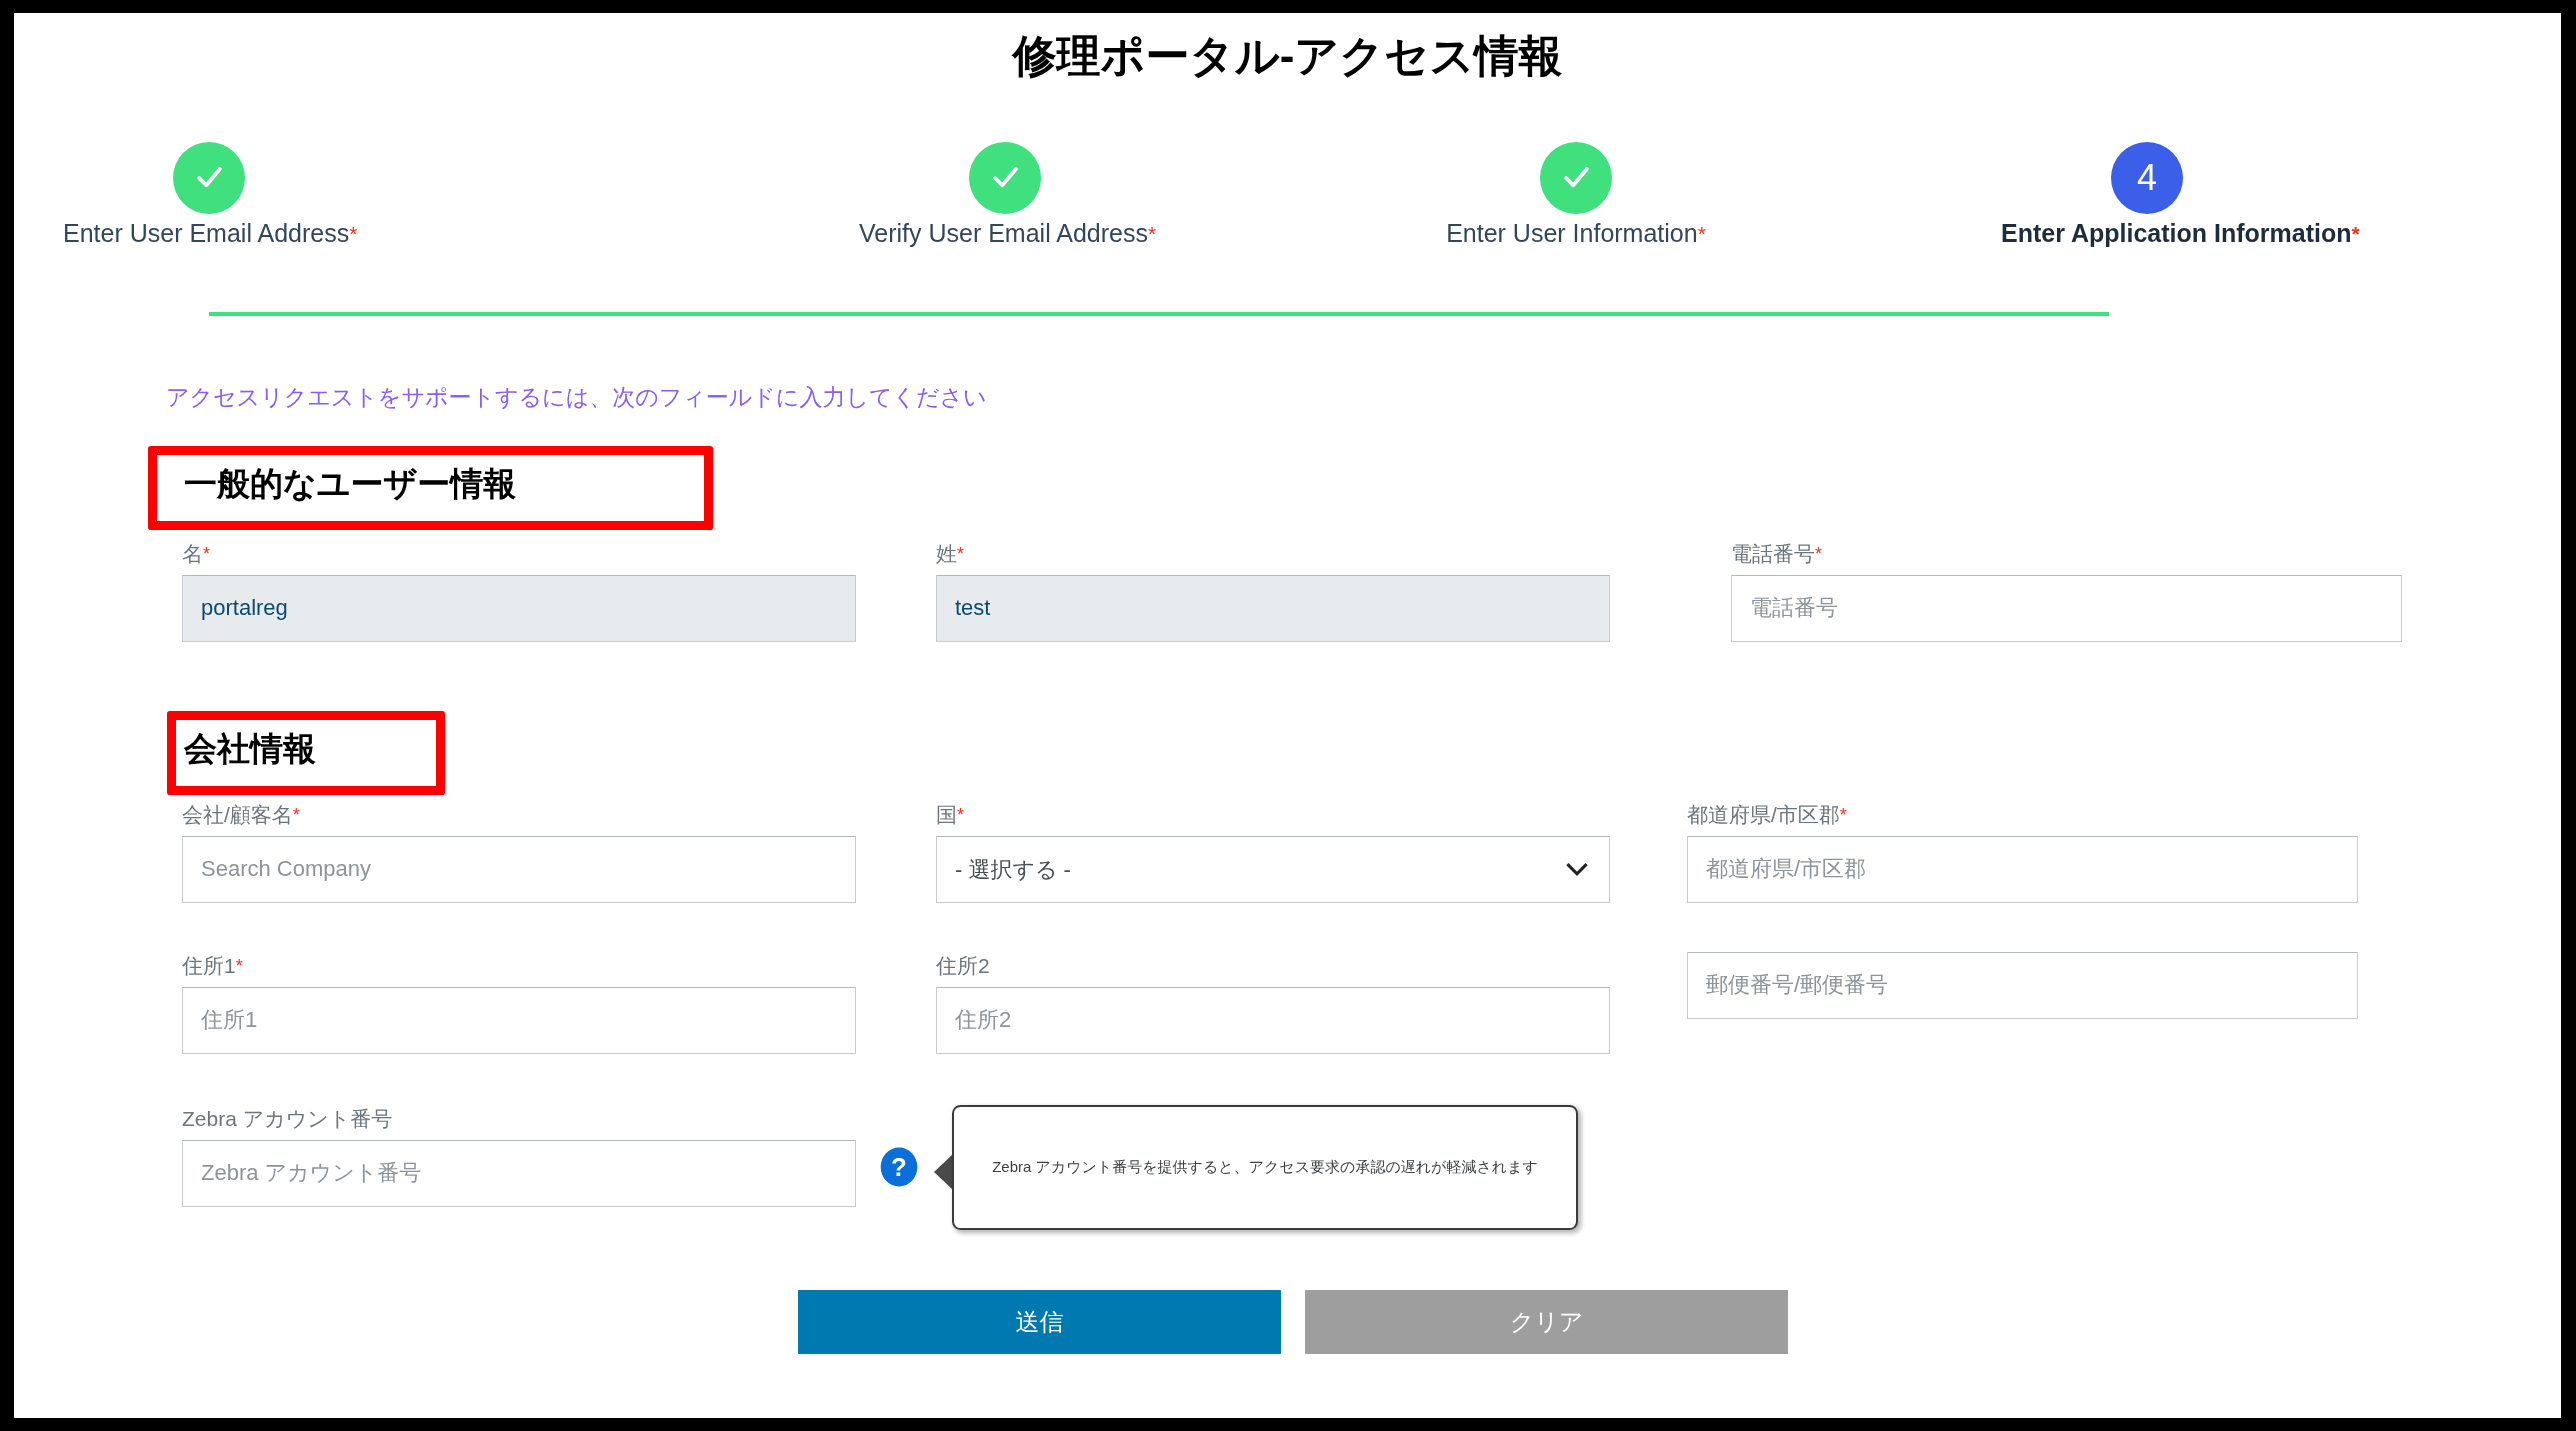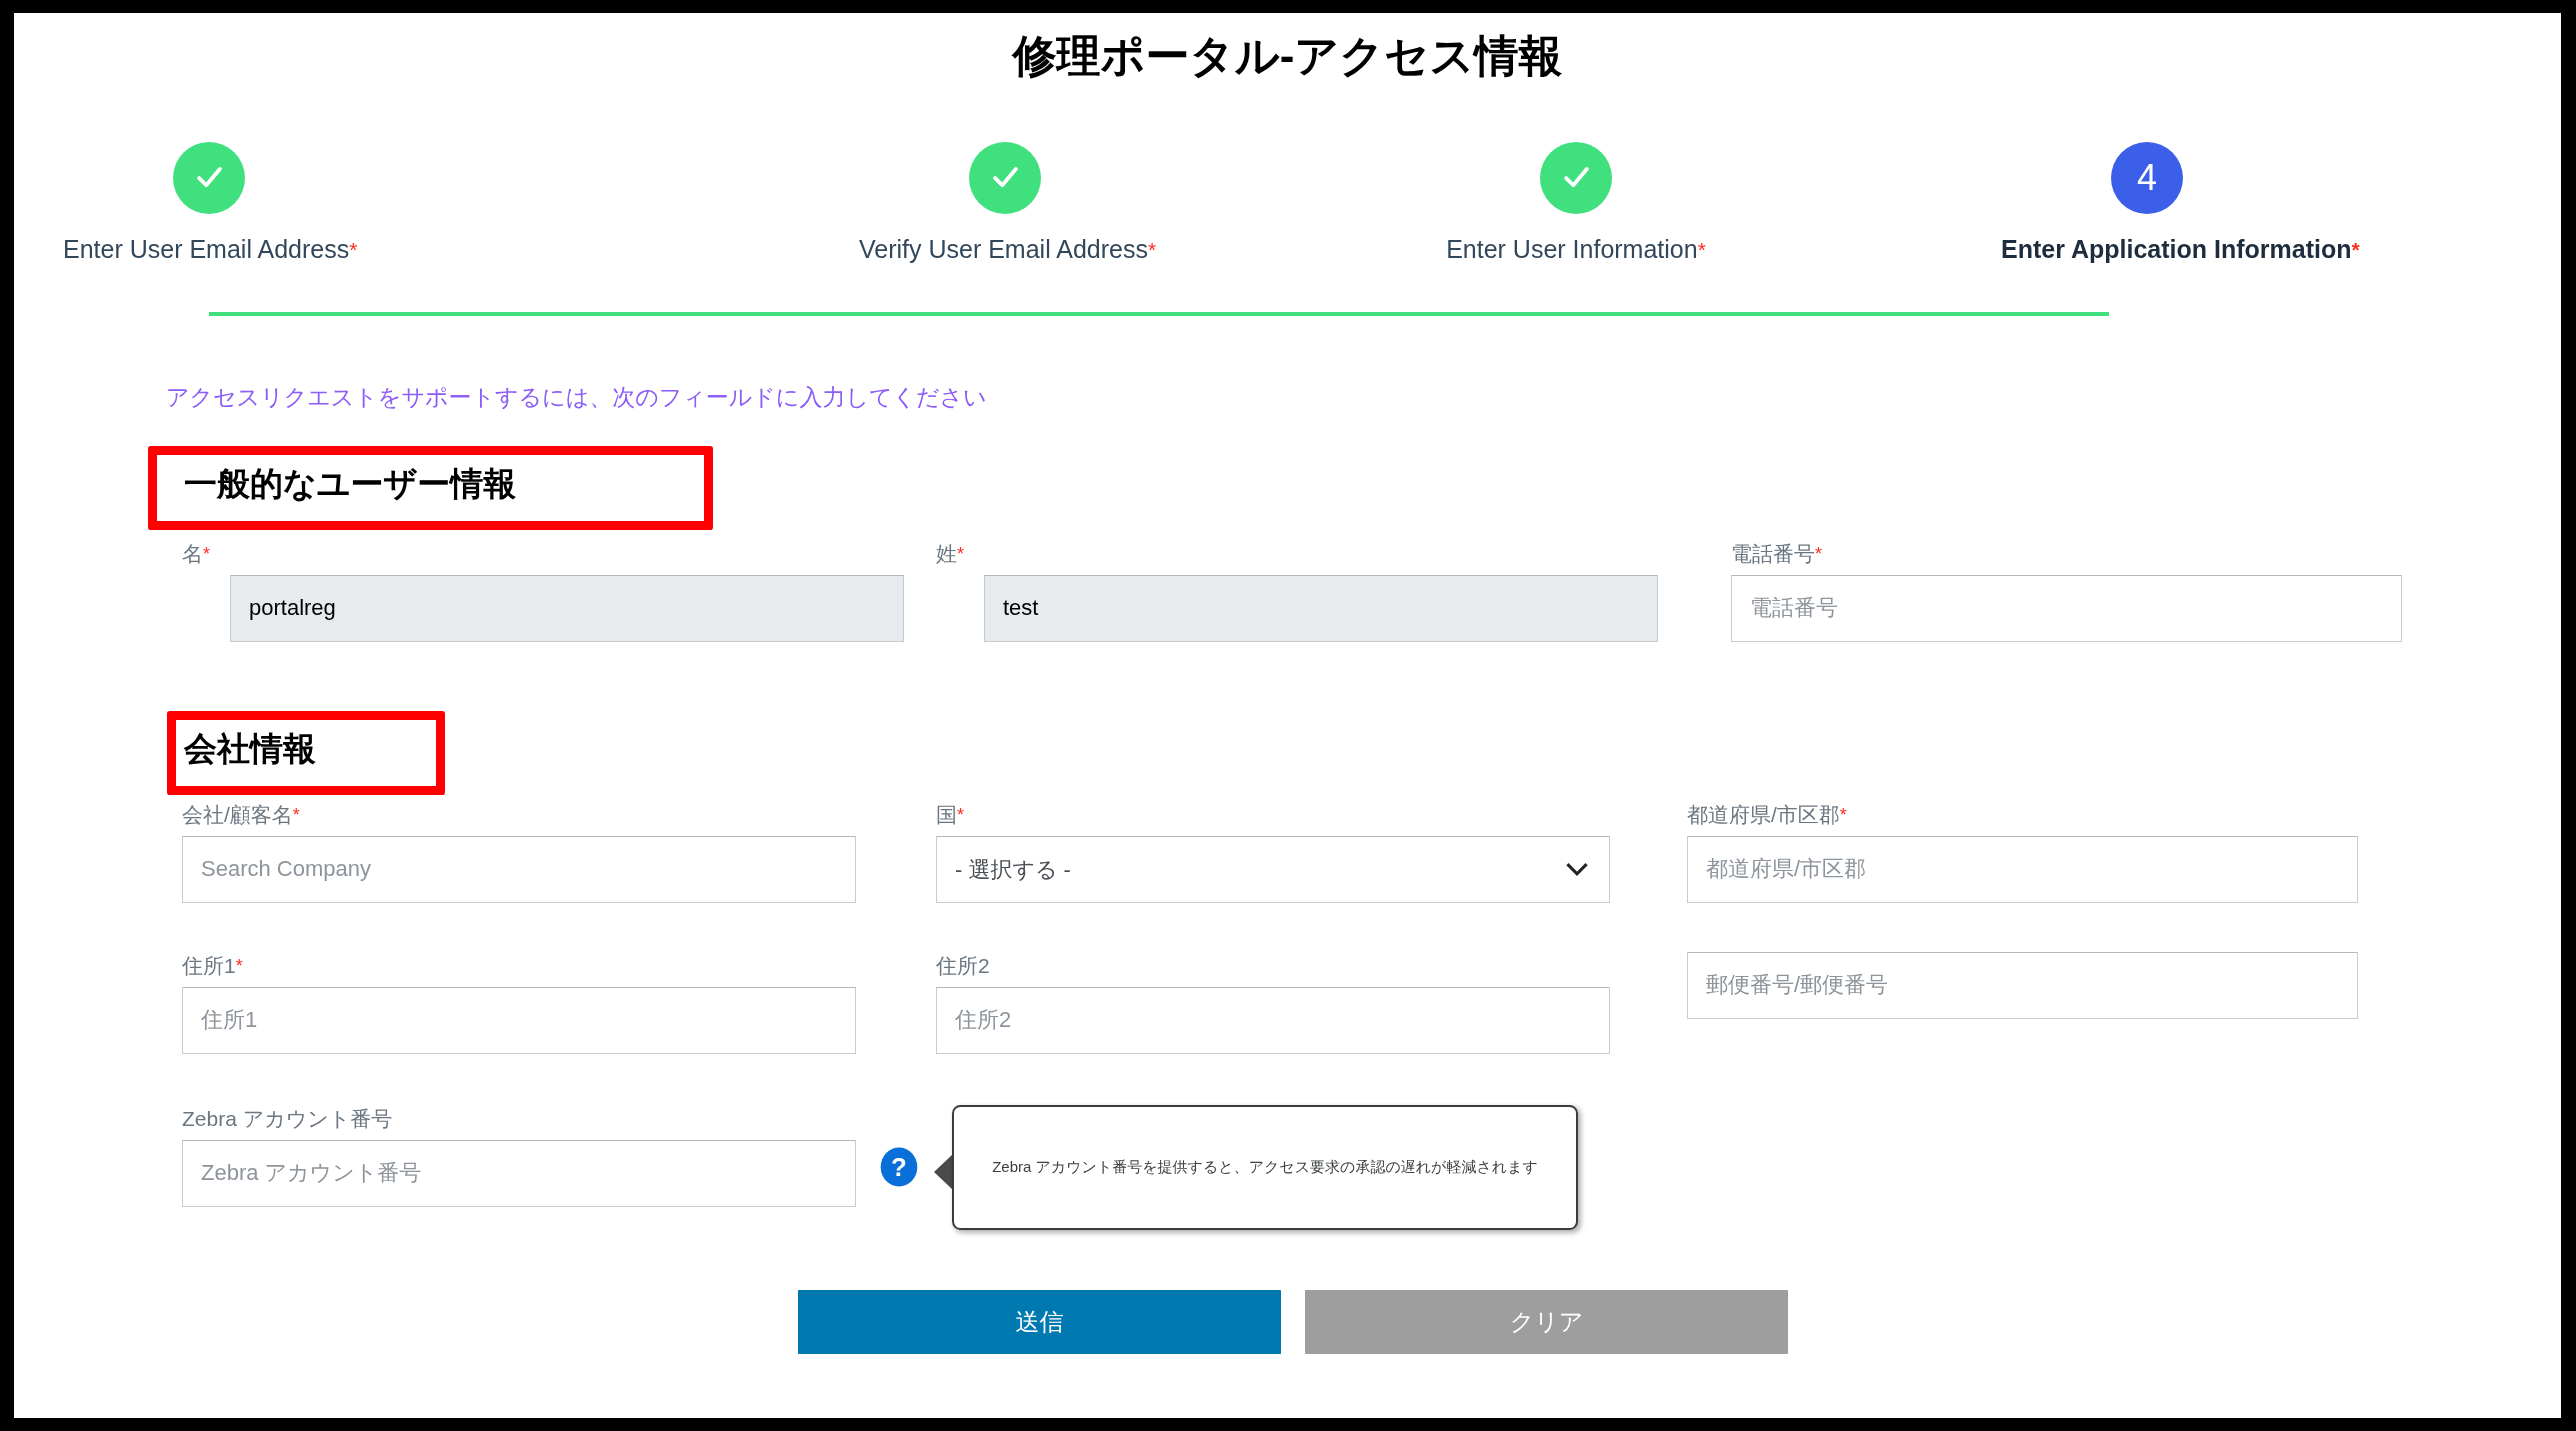--- a/index.html
+++ b/index.html
@@ -82,21 +82,21 @@
     width: 31px;
     height: 31px;
   }
   .step-num {
     color: #ffffff;
     font-size: 36px;
     font-weight: normal;
     line-height: 1;
   }
   .step-label {
-    margin-top: 21px;
+    margin-top: 5px;
     font-size: 25px;
     color: #33475b;
     white-space: nowrap;
   }
   .step-label.bold { font-weight: bold; color: #1d2d3e; }
   .req { color: #ff2d20; font-size: 21px; vertical-align: 1.4px; }
 
   
   #form-area {
     position: absolute;
@@ -150,22 +150,21 @@
     font-size: 22px;
     color: #3c4043;
     padding: 0 18px;
     font-family: "Liberation Sans", "DejaVu Sans", sans-serif;
     border-radius: 0.7px;
     outline: none;
   }
   .control::placeholder { color: #8d949b; opacity: 1; }
   .control.disabled {
     background: #e7ebee;
-    color: #000000;
-    margin-left: 48px;
+    color: #0c4a6e;
   }
   select.control {
     appearance: none;
     -webkit-appearance: none;
     background-image: none;
     color: #4a4f54;
   }
   .select-wrap { position: relative; }
   .select-caret {
     position: absolute;

